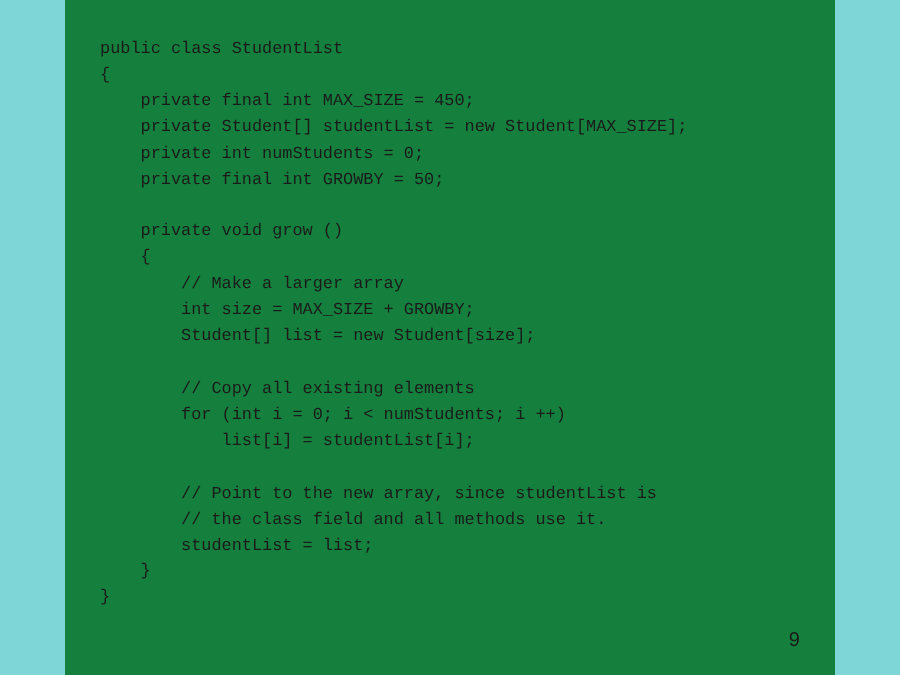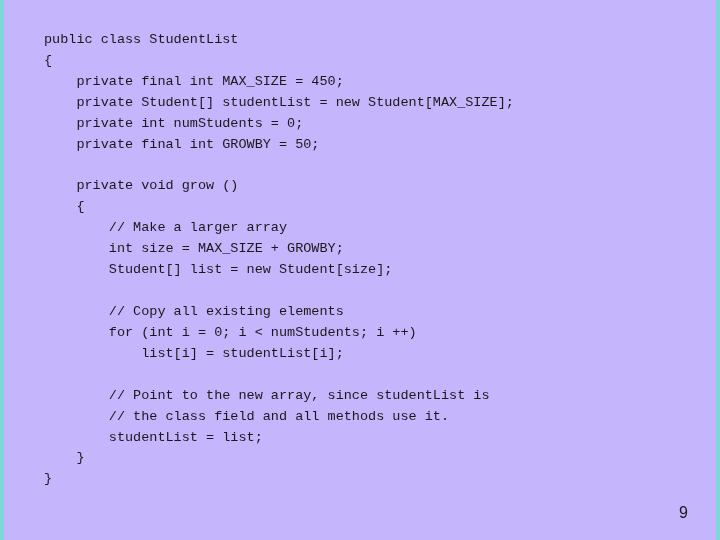--- a/index.html
+++ b/index.html
@@ -13,25 +13,25 @@
       height: 540px;
       background-color: #7fd6d6;
       font-family: 'Courier New', Courier, monospace;
       display: flex;
       align-items: center;
       justify-content: center;
       overflow: hidden;
     }
 
     .slide {
-      width: 712px;
+      width: 616px;
       height: 540px;
-      background-color: #c4b5fd;
+      background-color: #15803d;
       position: relative;
-      padding: 30px 40px;
+      padding: 30px 28px;
     }
 
     .code-block {
       font-family: 'Courier New', Courier, monospace;
       font-size: 13.5px;
       line-height: 1.55;
       color: #1a1a1a;
       white-space: pre;
     }
 

